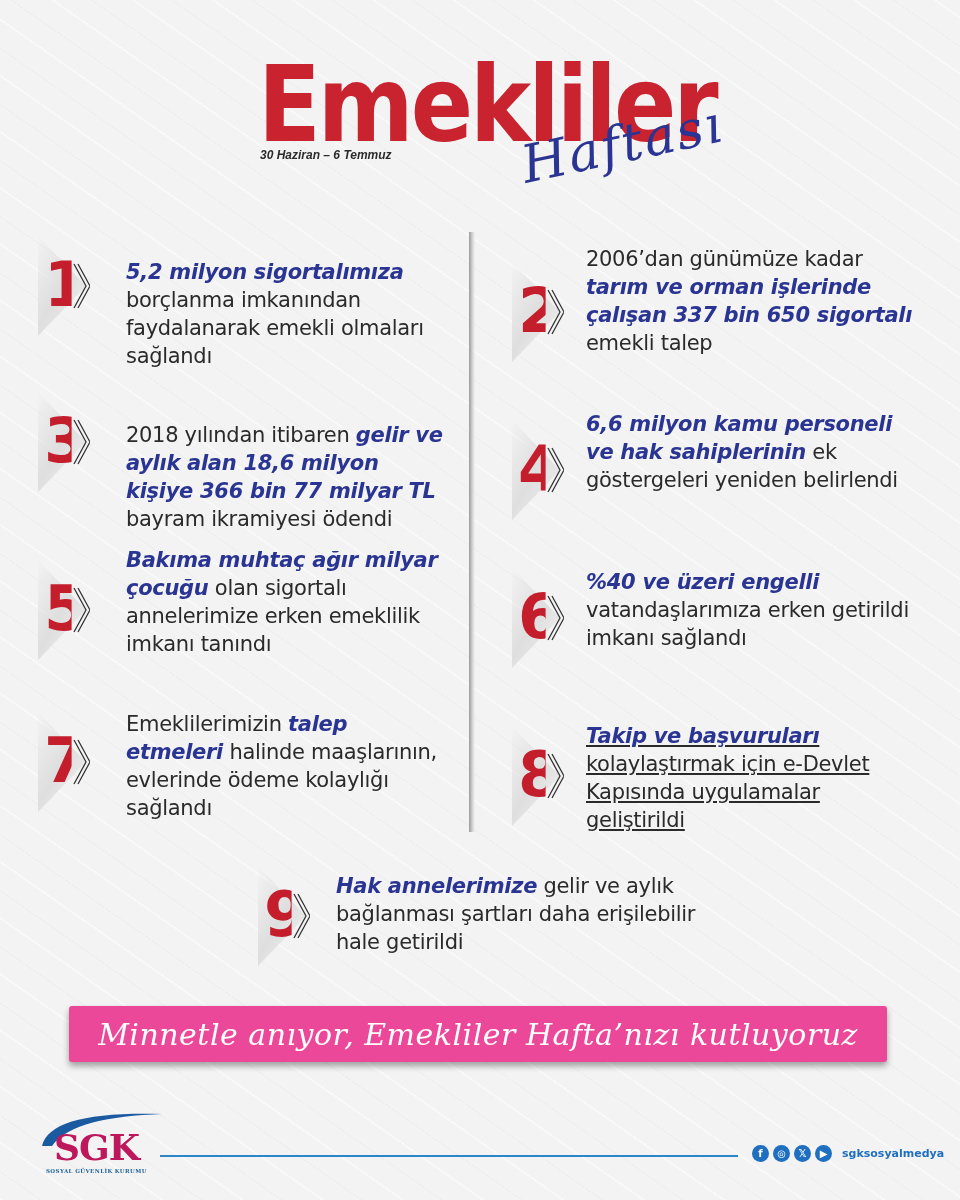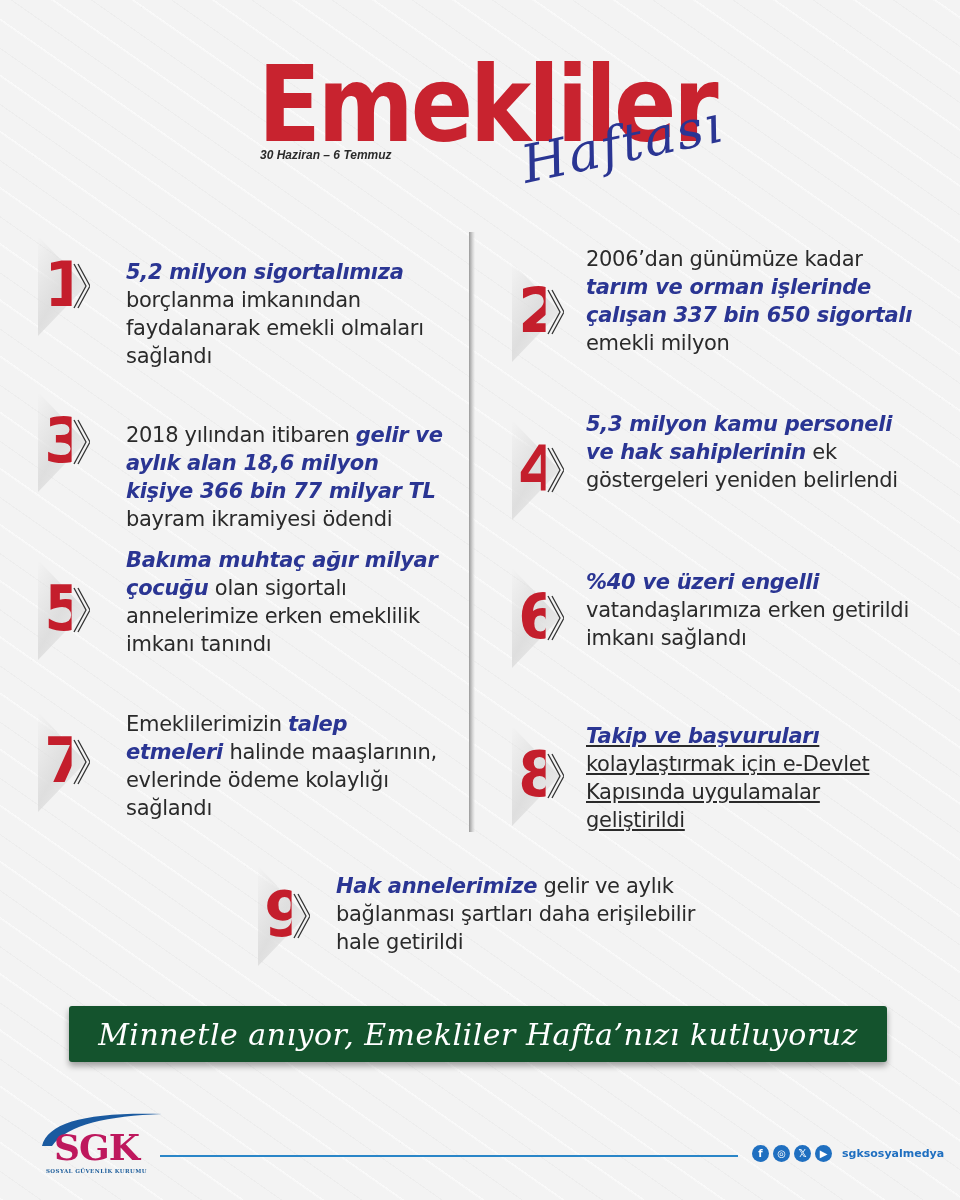--- a/index.html
+++ b/index.html
@@ -49,21 +49,21 @@
     .num .chev {
       position: absolute; left: 34px; top: 26px; width: 18px; height: 48px;
     }
     .text {
       position: absolute; font-family: "DejaVu Sans", sans-serif;
       font-size: 21px; line-height: 28px; color: #2a2a2a; letter-spacing: -0.3px;
     }
     .hl { color: #2a3593; font-weight: bold; font-style: italic; }
     .banner {
       position: absolute; left: 69px; top: 1006px; width: 818px; height: 56px;
-      background: #14532d; border-radius: 3px;
+      background: #ec4899; border-radius: 3px;
       box-shadow: 0 4px 6px rgba(0,0,0,0.35);
       display: flex; align-items: center; justify-content: center;
     }
     .banner span {
       font-family: "DejaVu Serif", serif; font-style: italic; font-size: 30px;
       color: #ffffff; letter-spacing: 0.5px;
     }
     .logo { position: absolute; left: 38px; top: 1110px; width: 130px; height: 70px; }
     .logo-swoosh { position: absolute; left: 0; top: 0; }
     .logo-text {
@@ -112,21 +112,21 @@
   <div class="num">
     <div class="fold"></div>
     <div class="digit">2</div>
     <svg class="chev" viewBox="0 0 18 48">
         <polyline points="2,2 14,24 2,46" fill="none" stroke="#333" stroke-width="1.3"></polyline>
         <polyline points="6,2 18,24 6,46" fill="none" stroke="#333" stroke-width="1.3"></polyline>
       </svg>
   </div>
 </div>
 <div class="text" style="left:586px;top:245px;width:340px;">
-  <span>2006’dan günümüze kadar </span><span class="hl">tarım ve orman işlerinde çalışan 337 bin 650 sigortalı</span><span> emekli milyon</span>
+  <span>2006’dan günümüze kadar </span><span class="hl">tarım ve orman işlerinde çalışan 337 bin 650 sigortalı</span><span> emekli talep</span>
 </div>
 
 <div class="item" style="left:38px;top:392px;">
   <div class="num">
     <div class="fold"></div>
     <div class="digit">3</div>
     <svg class="chev" viewBox="0 0 18 48">
         <polyline points="2,2 14,24 2,46" fill="none" stroke="#333" stroke-width="1.3"></polyline>
         <polyline points="6,2 18,24 6,46" fill="none" stroke="#333" stroke-width="1.3"></polyline>
       </svg>
@@ -140,21 +140,21 @@
   <div class="num">
     <div class="fold"></div>
     <div class="digit">4</div>
     <svg class="chev" viewBox="0 0 18 48">
         <polyline points="2,2 14,24 2,46" fill="none" stroke="#333" stroke-width="1.3"></polyline>
         <polyline points="6,2 18,24 6,46" fill="none" stroke="#333" stroke-width="1.3"></polyline>
       </svg>
   </div>
 </div>
 <div class="text" style="left:586px;top:410px;width:340px;">
-  <span class="hl">5,3 milyon kamu personeli ve hak sahiplerinin</span><span> ek göstergeleri yeniden belirlendi</span>
+  <span class="hl">6,6 milyon kamu personeli ve hak sahiplerinin</span><span> ek göstergeleri yeniden belirlendi</span>
 </div>
 
 <div class="item" style="left:38px;top:560px;">
   <div class="num">
     <div class="fold"></div>
     <div class="digit">5</div>
     <svg class="chev" viewBox="0 0 18 48">
         <polyline points="2,2 14,24 2,46" fill="none" stroke="#333" stroke-width="1.3"></polyline>
         <polyline points="6,2 18,24 6,46" fill="none" stroke="#333" stroke-width="1.3"></polyline>
       </svg>

